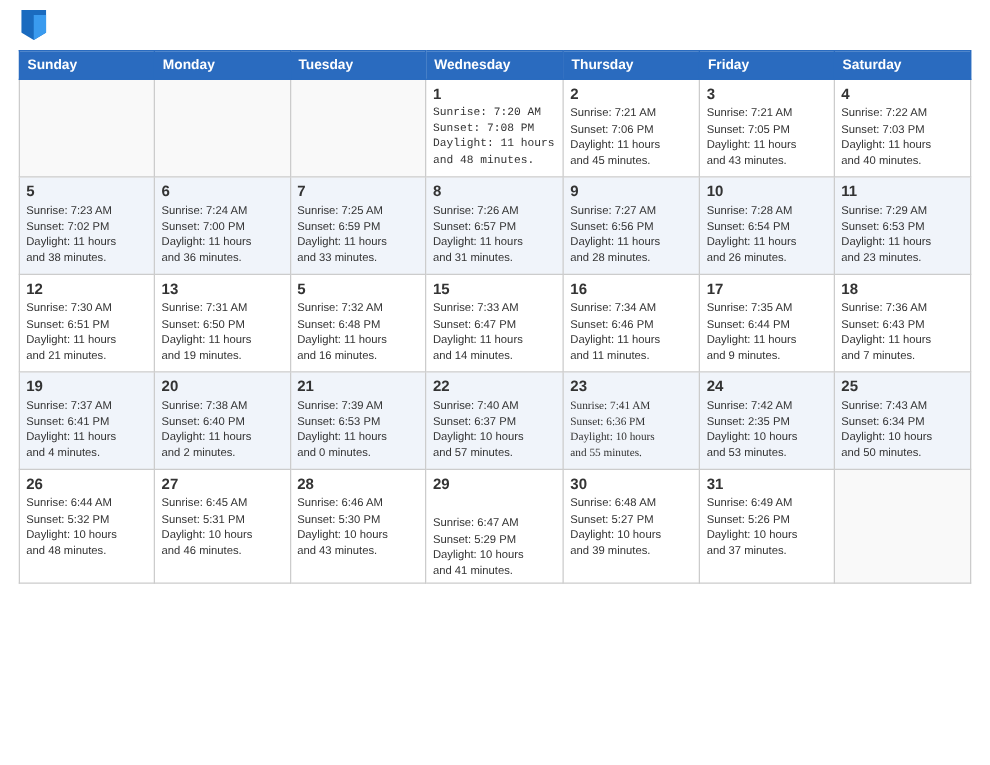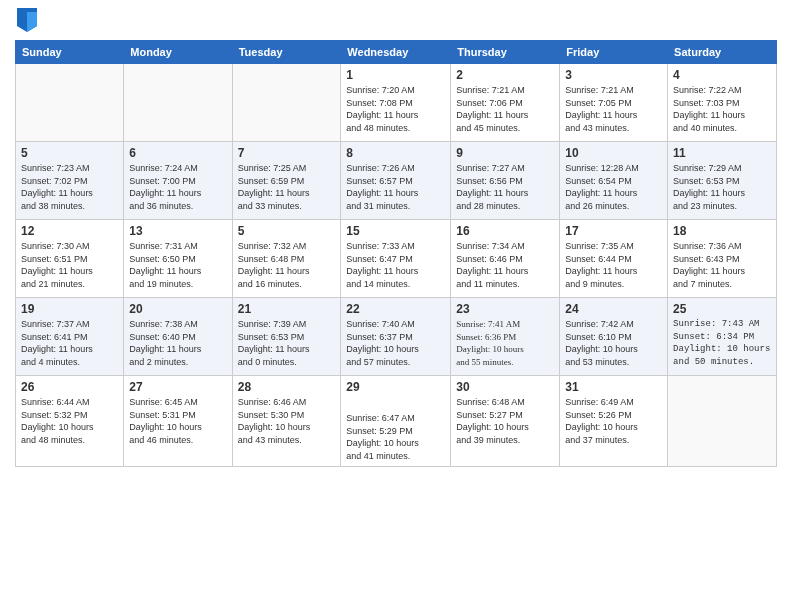--- a/index.html
+++ b/index.html
@@ -135,21 +135,21 @@
           <th>Saturday</th>
         </tr>
     </thead>
     <tbody id="cal-body">
         <tr>
           <td class="empty-cell"></td>
           <td class="empty-cell"></td>
           <td class="empty-cell"></td>
           <td>
             <span class="day-num">1</span>
-            <div class="day-info" style="white-space: pre-line;">Sunrise: 7:20 AM
+            <div class="day-info" style="white-space: pre-line; font-family: Liberation Mono, monospace;">Sunrise: 7:20 AM
 Sunset: 7:08 PM
 Daylight: 11 hours
 and 48 minutes.</div>
           </td>
           <td>
             <span class="day-num">2</span>
             <div class="day-info" style="white-space: pre-line;">Sunrise: 7:21 AM
 Sunset: 7:06 PM
 Daylight: 11 hours
 and 45 minutes.</div>
@@ -200,21 +200,21 @@
           </td>
           <td>
             <span class="day-num">9</span>
             <div class="day-info" style="white-space: pre-line;">Sunrise: 7:27 AM
 Sunset: 6:56 PM
 Daylight: 11 hours
 and 28 minutes.</div>
           </td>
           <td>
             <span class="day-num">10</span>
-            <div class="day-info" style="white-space: pre-line;">Sunrise: 12:28 AM
+            <div class="day-info" style="white-space: pre-line;">Sunrise: 7:28 AM
 Sunset: 6:54 PM
 Daylight: 11 hours
 and 26 minutes.</div>
           </td>
           <td>
             <span class="day-num">11</span>
             <div class="day-info" style="white-space: pre-line;">Sunrise: 7:29 AM
 Sunset: 6:53 PM
 Daylight: 11 hours
 and 23 minutes.</div>
@@ -303,27 +303,27 @@
           <td>
             <span class="day-num">23</span>
             <div class="day-info" style="white-space: pre-line; font-family: Liberation Serif, serif;">Sunrise: 7:41 AM
 Sunset: 6:36 PM
 Daylight: 10 hours
 and 55 minutes.</div>
           </td>
           <td>
             <span class="day-num">24</span>
             <div class="day-info" style="white-space: pre-line;">Sunrise: 7:42 AM
-Sunset: 6:10 PM
+Sunset: 2:35 PM
 Daylight: 10 hours
 and 53 minutes.</div>
           </td>
           <td>
             <span class="day-num">25</span>
-            <div class="day-info" style="white-space: pre-line; font-family: Liberation Mono, monospace;">Sunrise: 7:43 AM
+            <div class="day-info" style="white-space: pre-line;">Sunrise: 7:43 AM
 Sunset: 6:34 PM
 Daylight: 10 hours
 and 50 minutes.</div>
           </td>
         </tr>
         <tr>
           <td>
             <span class="day-num">26</span>
             <div class="day-info" style="white-space: pre-line;">Sunrise: 6:44 AM
 Sunset: 5:32 PM

